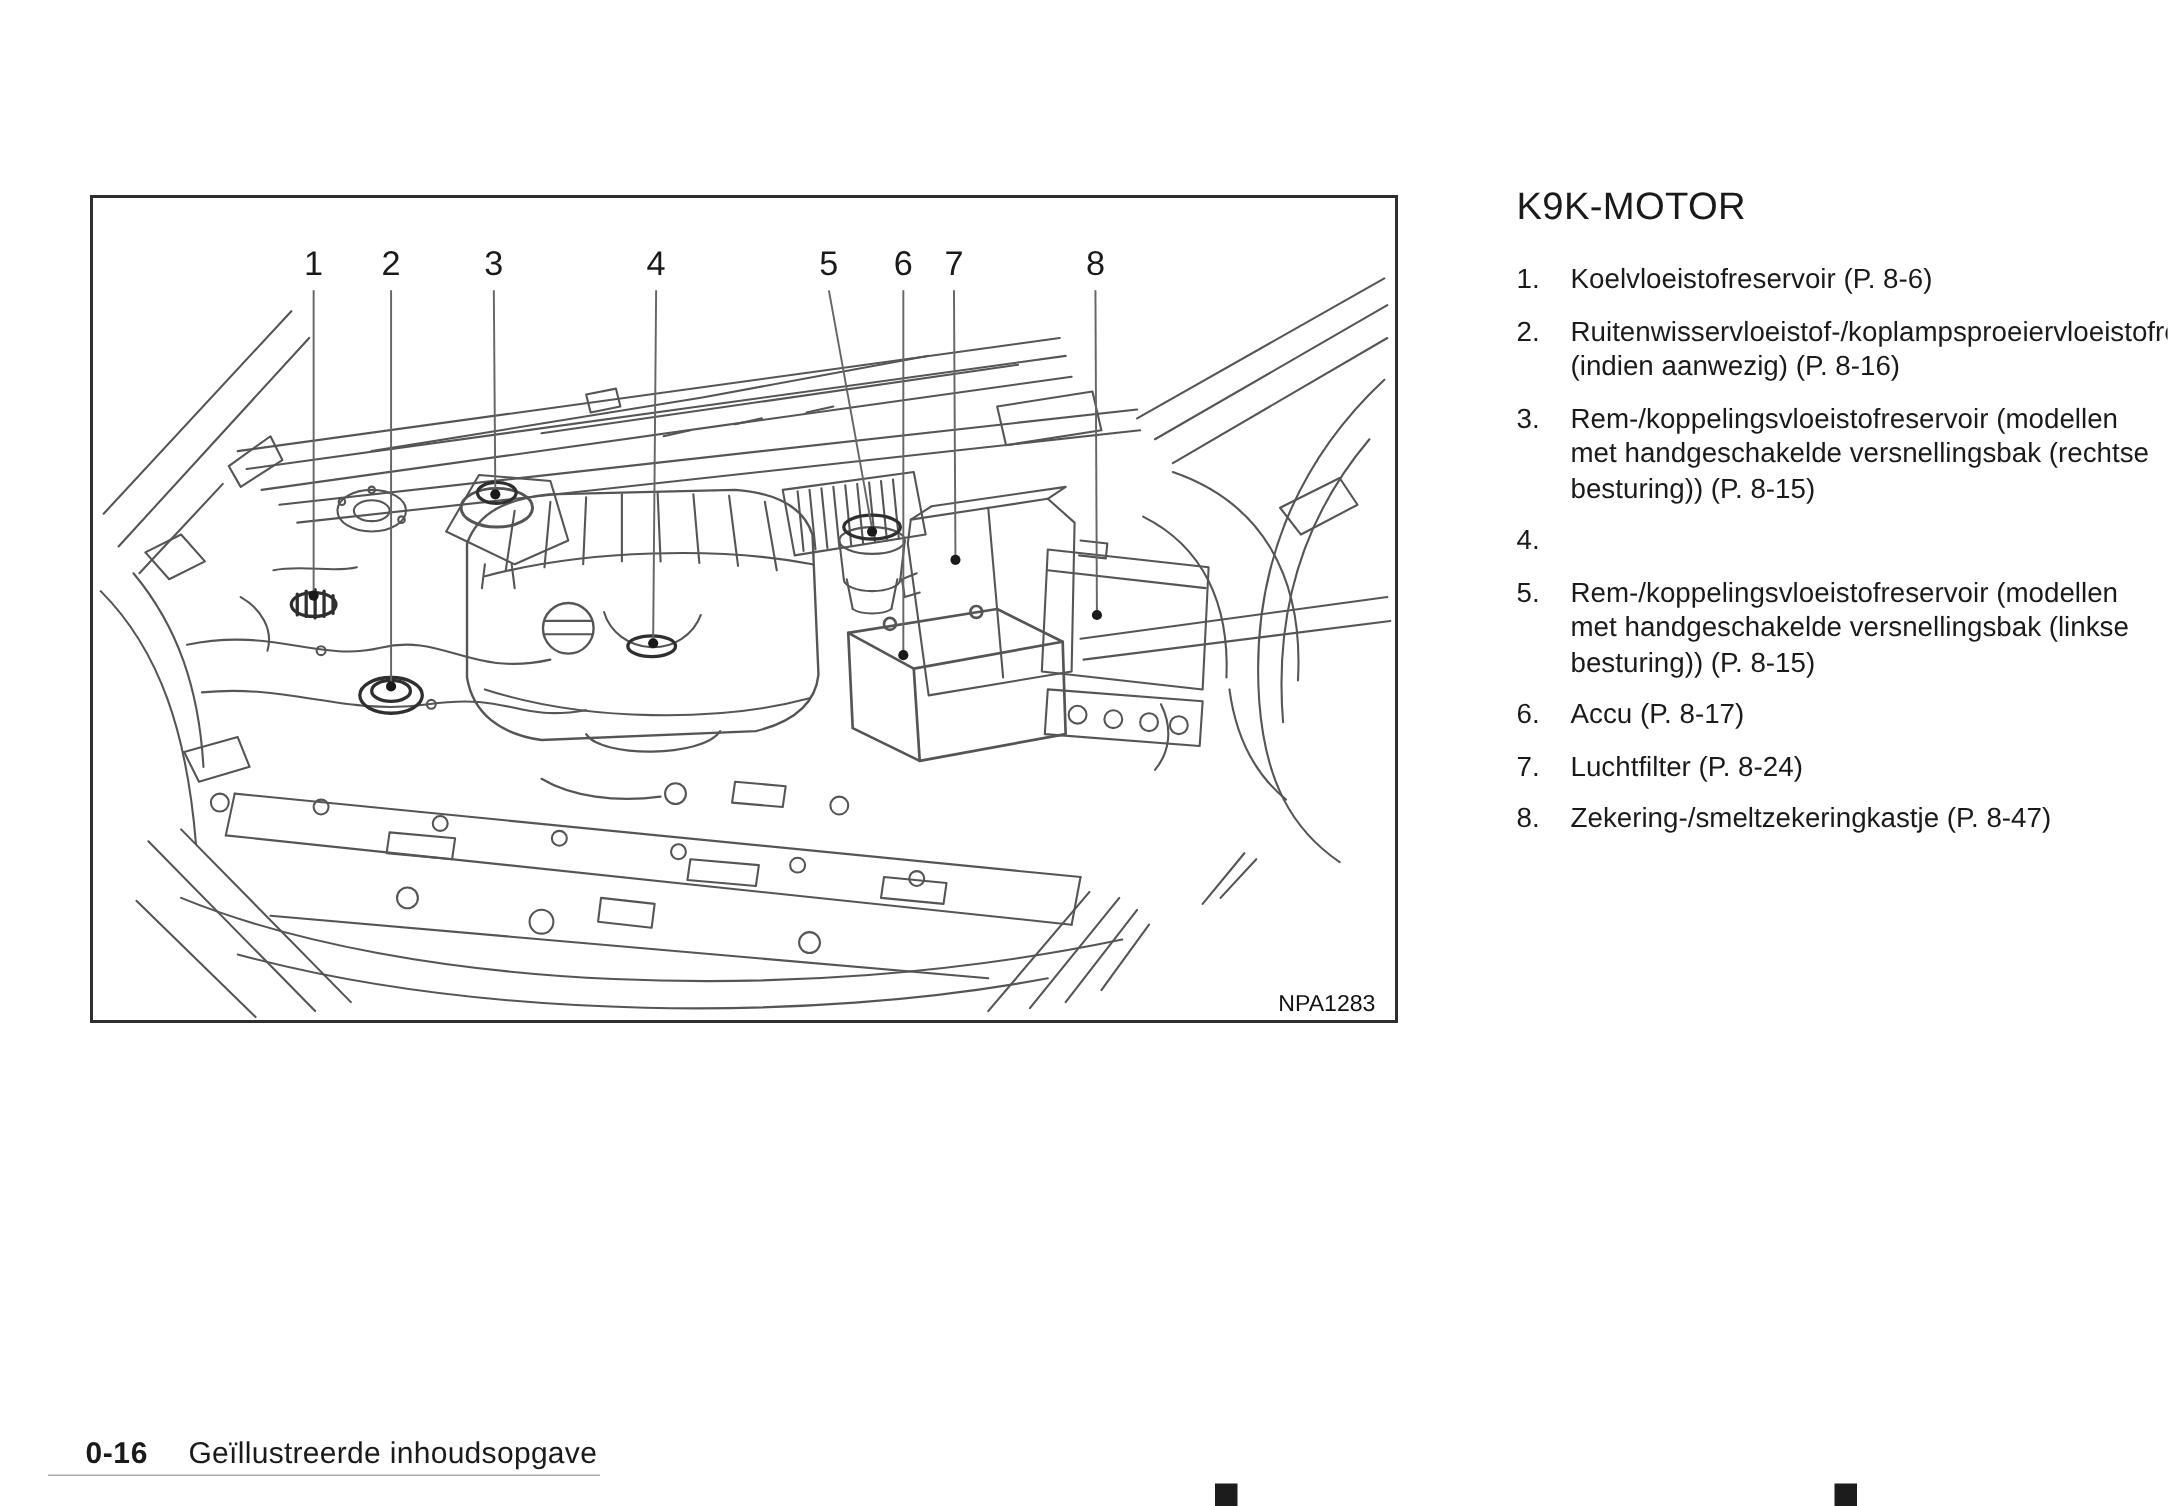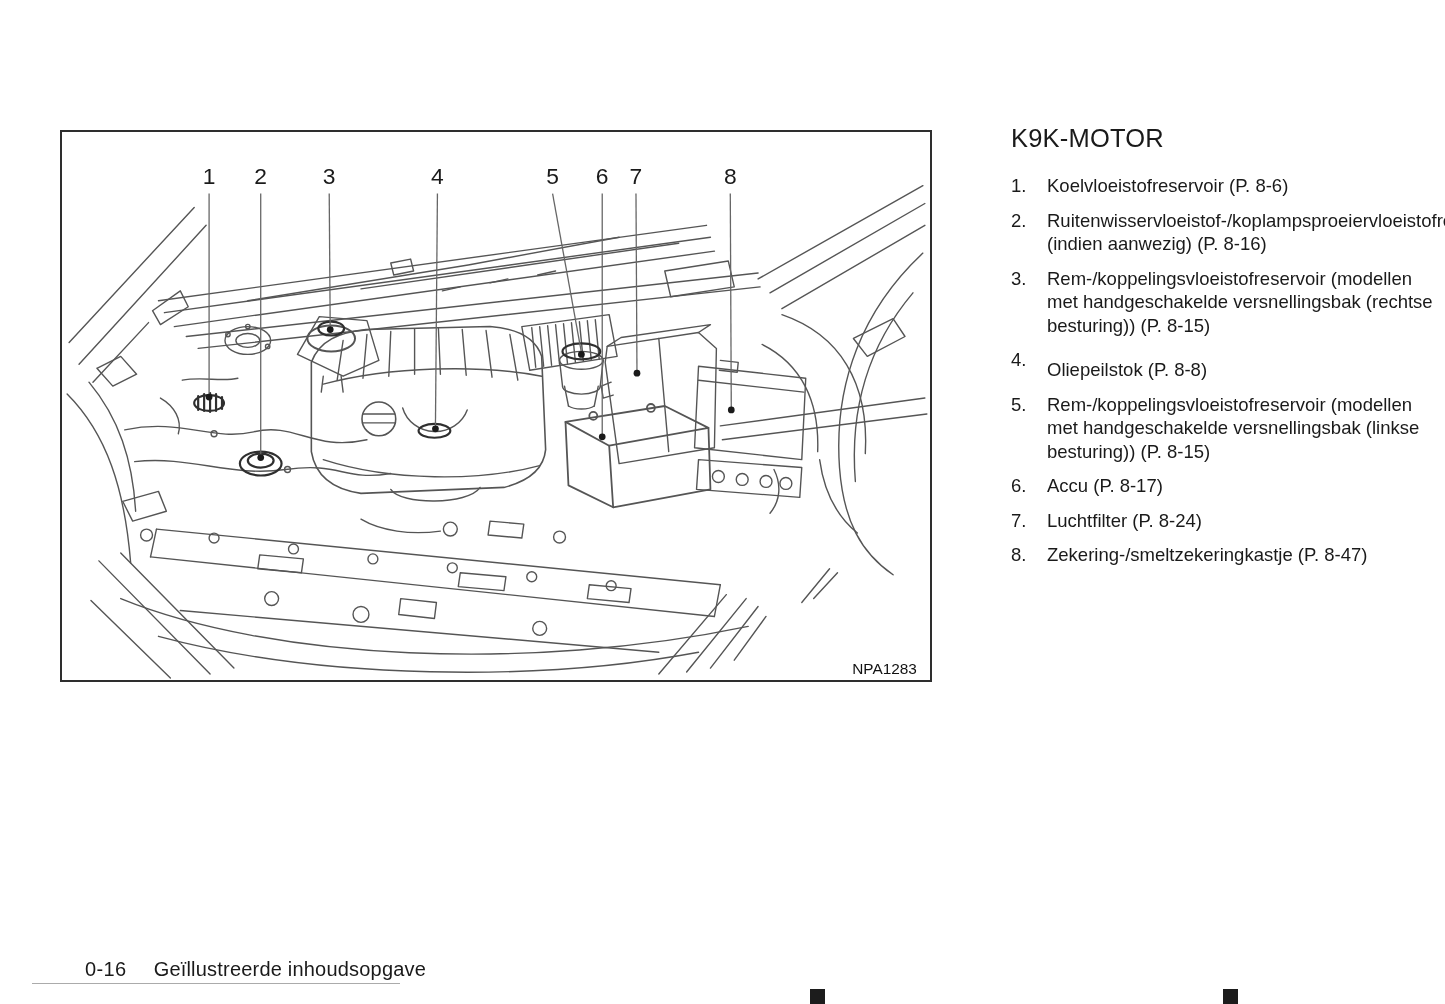--- a/index.html
+++ b/index.html
@@ -18,21 +18,21 @@
 
   .legend{position:absolute;left:966px;top:124px;width:430px;margin-left:45px;}
   .legend-title{font-size:25.5px;font-weight:400;letter-spacing:.2px;margin:0 0 21px 0;}
   .legend-list{list-style:none;margin:0;padding:0;}
   .legend-item{display:flex;margin-bottom:11px;font-size:18.5px;line-height:23.5px;}
   .legend-item .num{flex:0 0 36px;width:36px;}
   .legend-item .txt{flex:1;}
   .legend-item .txt .second{margin-top:10px;}
 
   .footer{position:absolute;left:57px;top:958px;font-size:20px;white-space:nowrap;}
-  .footer .pagenum{font-weight:400;margin-right:27px;letter-spacing:.4px;margin-left:28px;}
+  .footer .pagenum{font-weight:700;margin-right:27px;letter-spacing:.4px;}
   .footer .sect{font-weight:400;letter-spacing:.2px;}
   .footer-rule{position:absolute;left:32px;top:983px;width:368px;height:1px;background:#ababab;}
 
   .print-mark{position:absolute;top:989px;width:15px;height:15px;background:#1c1c1c;}
   .mark-1{left:810px;}
   .mark-2{left:1223px;}
 </style>
 </head>
 <body>
 
@@ -260,21 +260,20 @@
       </li>
       <li class="legend-item">
         <span class="num">3.</span>
         <div class="txt">
             <div>Rem-/koppelingsvloeistofreservoir (modellen met handgeschakelde versnellingsbak (rechtse besturing)) (P. 8-15)</div>
           </div>
       </li>
       <li class="legend-item">
         <span class="num">4.</span>
         <div class="txt">
-          <div class="second">Oliepeilstok (P. 8-8)</div>
         </div>
       </li>
       <li class="legend-item">
         <span class="num">5.</span>
         <div class="txt">
             <div>Rem-/koppelingsvloeistofreservoir (modellen met handgeschakelde versnellingsbak (linkse besturing)) (P. 8-15)</div>
           </div>
       </li>
       <li class="legend-item">
         <span class="num">6.</span>

